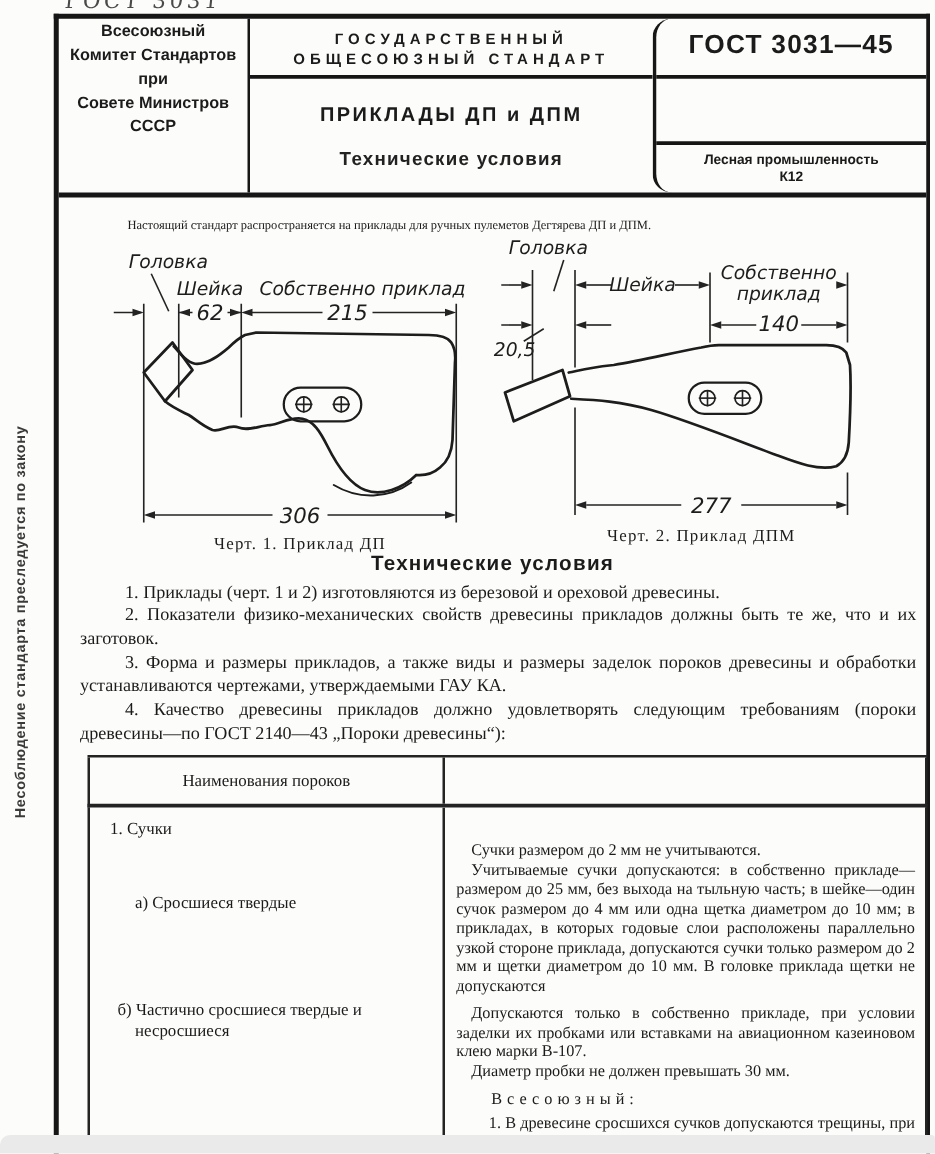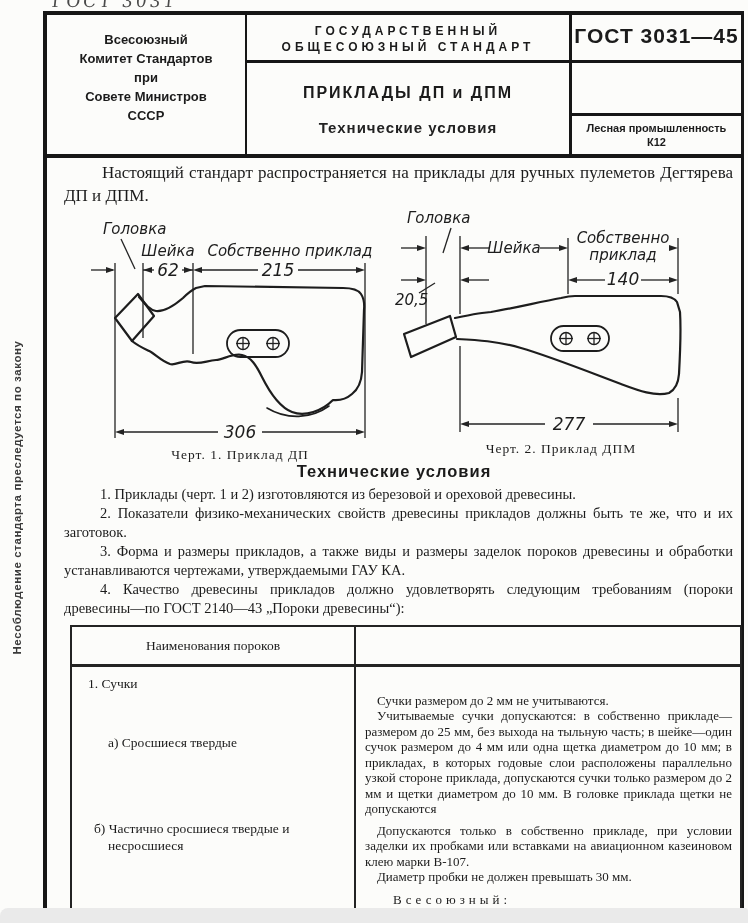--- a/index.html
+++ b/index.html
@@ -10,37 +10,37 @@
          font-size:17px;color:#4a4a4a;letter-spacing:3px;transform:skewX(-6deg);}
   
   .side-note{position:absolute;top:695px;left:11px;width:395px;transform:rotate(-90deg);
              transform-origin:0 0;text-align:center;font-family:"Liberation Sans",sans-serif;
              font-size:11.5px;font-weight:bold;letter-spacing:.6px;color:#3a3a3a;white-space:nowrap;}
   
   .frame{position:absolute;top:11px;left:43px;width:701px;height:912px;box-sizing:border-box;
          border-top:4px solid #161616;border-left:4px solid #161616;border-right:3px solid #161616;}
   
   .hdr{display:flex;width:100%;border-bottom:4px solid #161616;box-sizing:border-box;height:143px;}
-  .hdr-c1{width:200px;box-sizing:border-box;border-right:2px solid #161616;text-align:center;
-          padding-top:15px;font-family:"Liberation Sans",sans-serif;font-weight:bold;
+  .hdr-c1{width:153px;box-sizing:border-box;border-right:2px solid #161616;text-align:center;
+          font-family:"Liberation Sans",sans-serif;font-weight:bold;
           font-size:13px;line-height:19px;}
   .hdr-c2{width:322px;box-sizing:border-box;text-align:center;padding-top:8px;
           font-family:"Liberation Sans",sans-serif;}
   .hdr-c2 .kind{font-size:12px;font-weight:bold;letter-spacing:4px;line-height:16px;}
   .hdr-c2 .rule{height:3px;background:#161616;margin-top:5px;}
   .hdr-c2 .title{margin-top:21px;font-size:16px;font-weight:bold;letter-spacing:2px;}
   .hdr-c2 .subtitle{margin-top:17px;font-size:15px;font-weight:bold;letter-spacing:1px;color:#222;}
   .hdr-c3{flex:1;box-sizing:border-box;border-left:3px solid #161616;text-align:center;
-          font-family:"Liberation Sans",sans-serif;}
+          font-family:"Liberation Sans",sans-serif;border-radius:15px;}
   .hdr-c3 .gost{font-size:21px;font-weight:bold;letter-spacing:1px;padding-top:9px;height:36px;}
   .hdr-c3 .rule{height:3px;background:#161616;}
   .hdr-c3 .spacer{height:50px;}
   .hdr-c3 .industry{margin-top:5px;font-size:11px;font-weight:bold;line-height:14px;}
   
-  .intro{padding:4px 8px 0 17px;font-size:17px;line-height:1.35;text-align:justify;}
+  .intro{padding:16px 8px 0 17px;font-size:10px;line-height:1.35;text-align:justify;}
   .intro p{margin:0;text-indent:38px;}
   .draw-area{position:relative;height:246px;margin-top:4px;}
   .draw-area svg{position:absolute;}
   .svg-dp{left:8px;top:2px;}
   .svg-dpm{left:346px;top:-6px;}
   .dim-label{font-family:"DejaVu Sans",sans-serif;font-style:italic;font-size:15px;fill:#1d1d1d;}
   .dim-num{font-family:"DejaVu Sans",sans-serif;font-style:italic;font-size:17px;fill:#1d1d1d;}
   .fig-caption{font-family:"Liberation Serif",serif;font-size:13.5px;fill:#1d1d1d;letter-spacing:1px;}
   .ln{stroke:#232323;stroke-width:1.3;fill:none;}
   .outline{stroke:#1d1d1d;stroke-width:2.2;fill:none;stroke-linejoin:round;stroke-linecap:round;}

